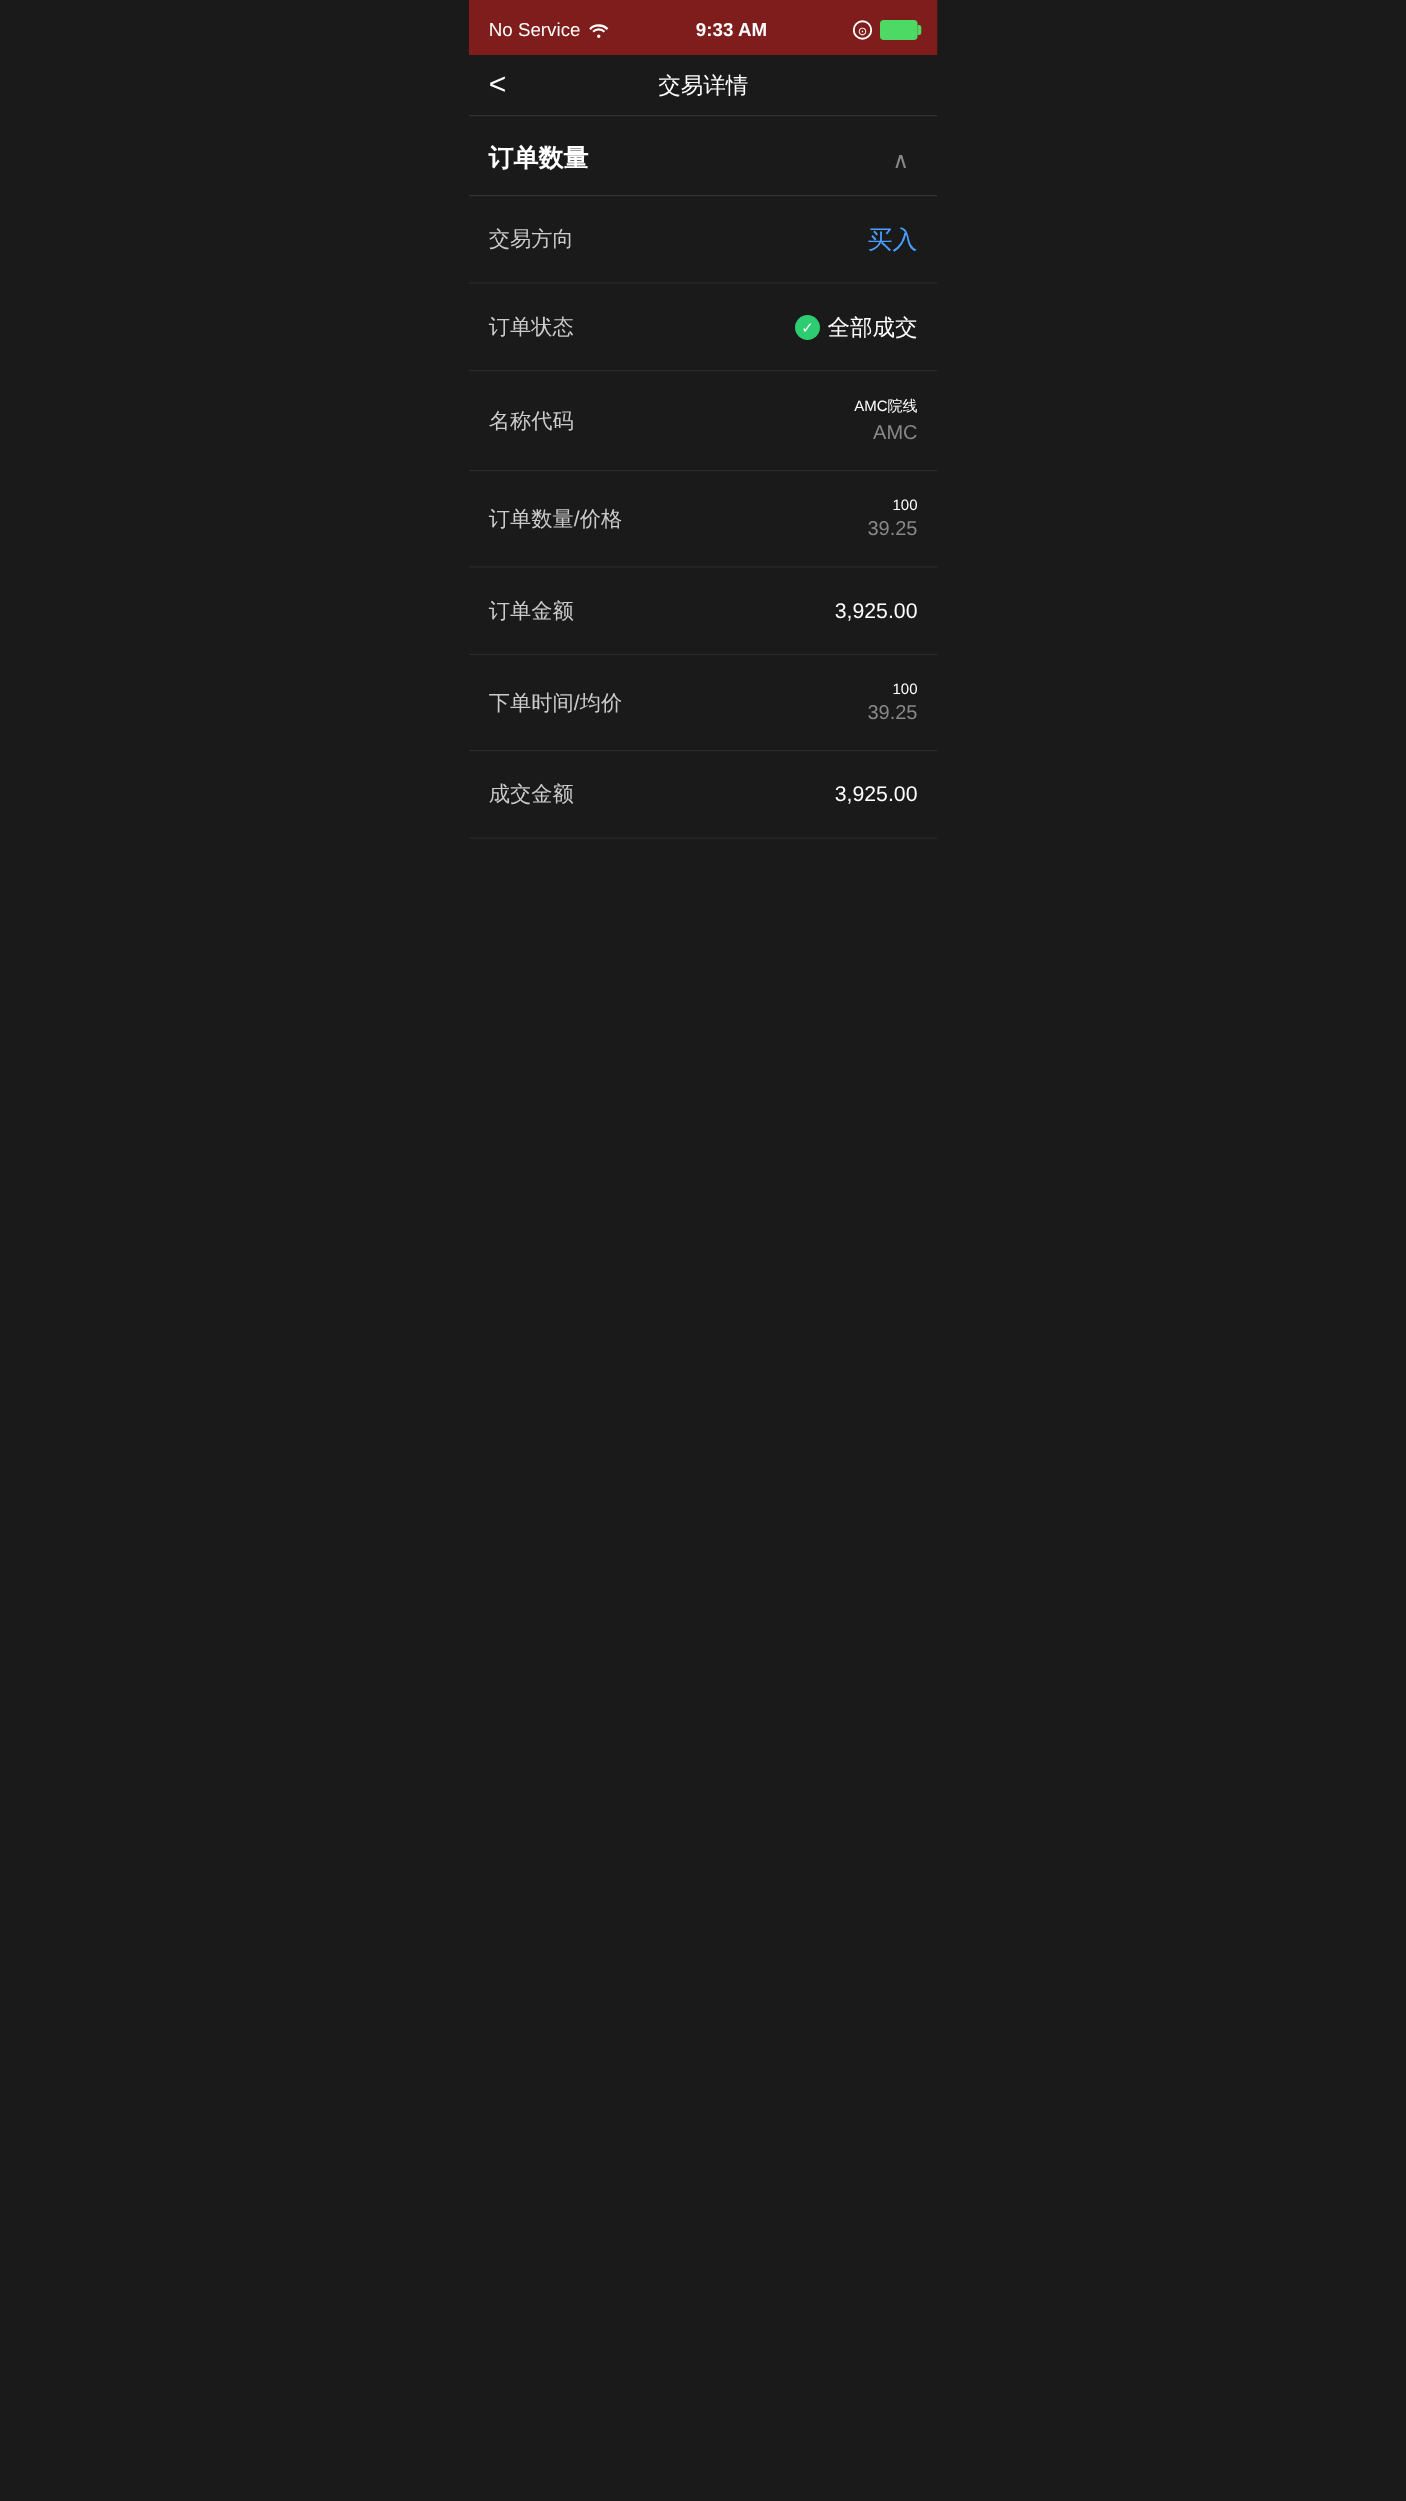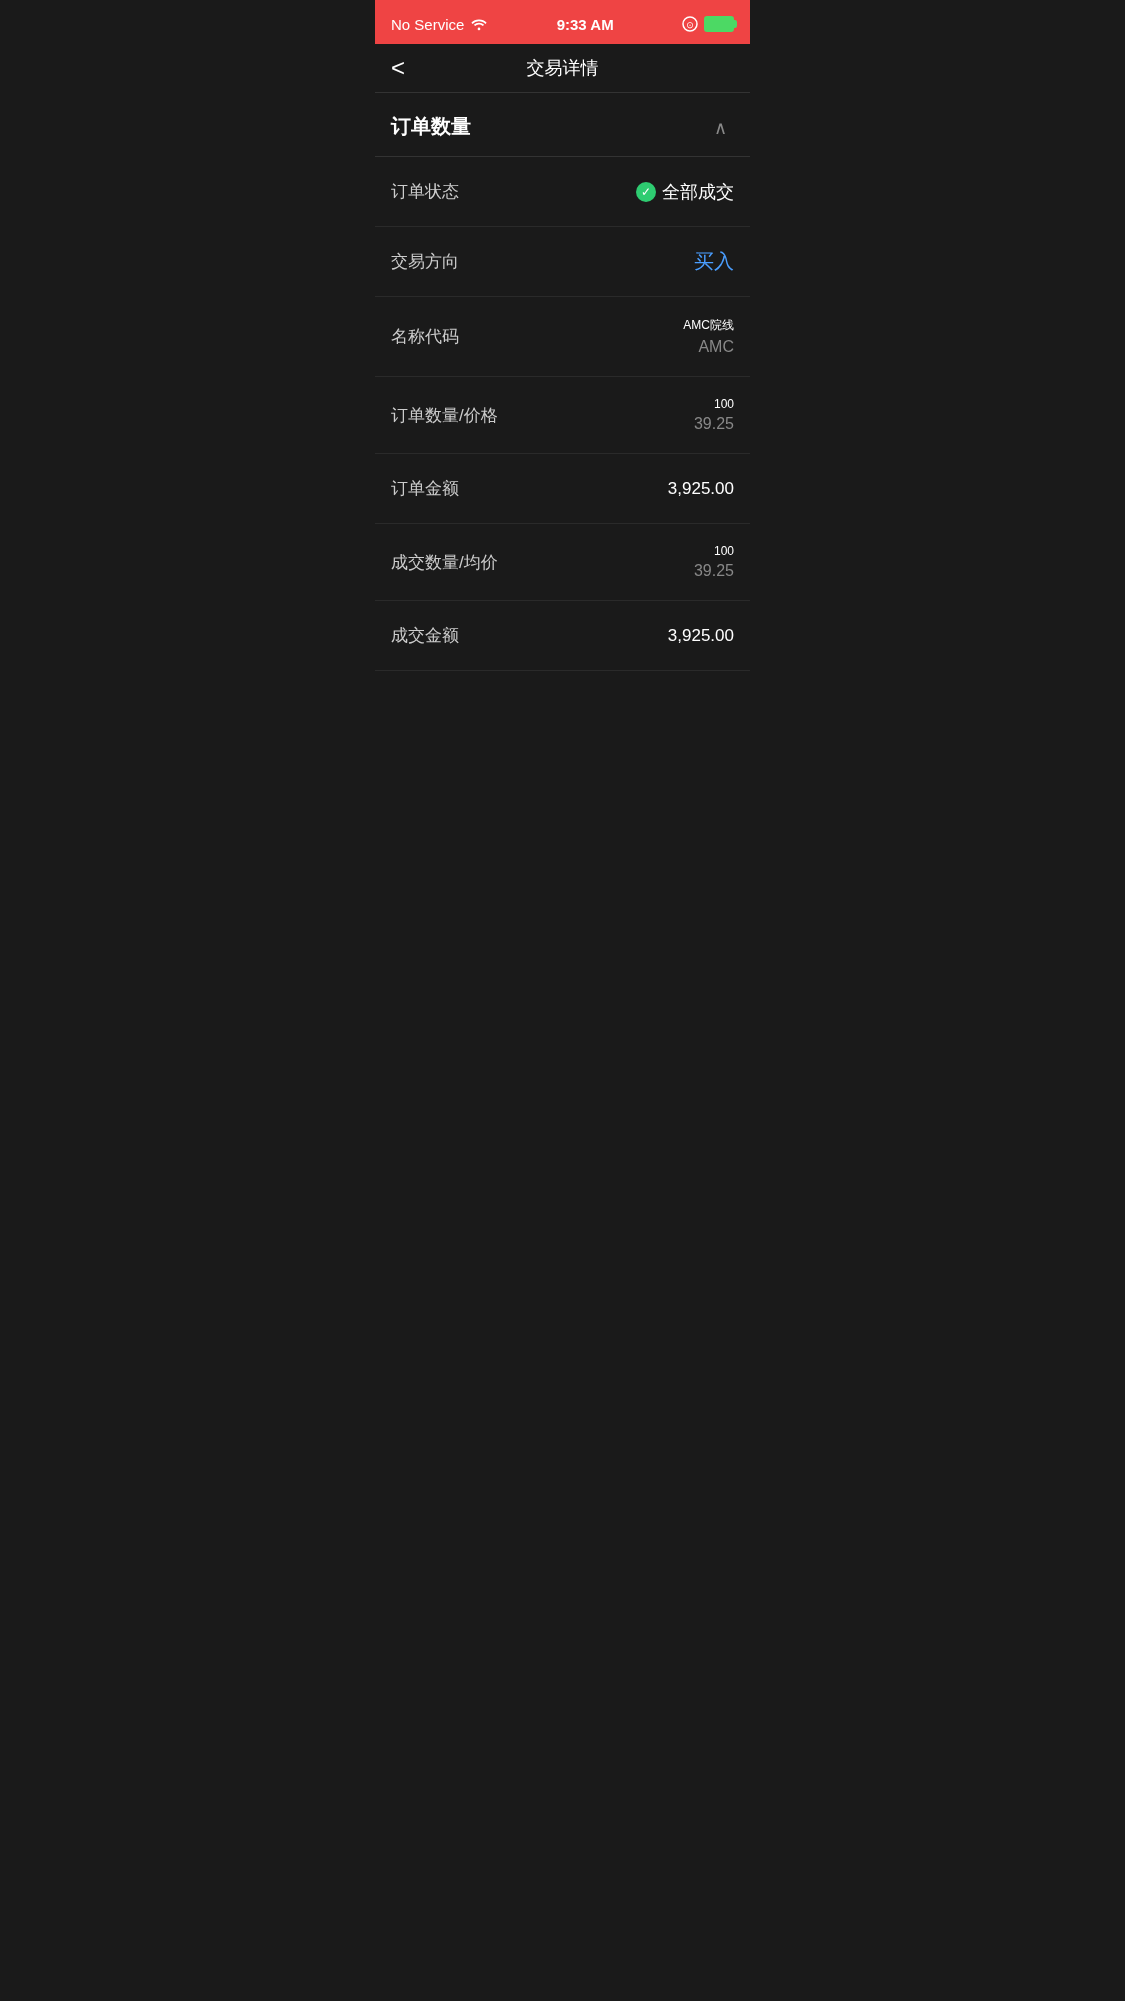--- a/index.html
+++ b/index.html
@@ -17,21 +17,21 @@
       margin: 0 auto;
       min-height: 667px;
     }
 
     
     .status-bar {
       display: flex;
       justify-content: space-between;
       align-items: center;
       padding: 8px 16px 4px;
-      background-color: #ef4444;
+      background-color: #7f1d1d;
       height: 44px;
     }
 
     .status-left {
       display: flex;
       align-items: center;
       gap: 6px;
       font-size: 15px;
       font-weight: 500;
       color: #ffffff;
@@ -226,33 +226,33 @@
 </div>
 
 <div class="section-header">
   <span class="section-title">订单数量</span>
   <span class="chevron-up">∧</span>
 </div>
 
 <div>
 
   <div class="detail-row">
+    <span class="detail-label">交易方向</span>
+    <span class="detail-value blue">买入</span>
+  </div>
+
+  <div class="detail-row">
     <span class="detail-label">订单状态</span>
     <div class="status-badge">
       <div class="status-dot">✓</div>
       <span>全部成交</span>
     </div>
   </div>
 
   <div class="detail-row">
-    <span class="detail-label">交易方向</span>
-    <span class="detail-value blue">买入</span>
-  </div>
-
-  <div class="detail-row">
     <span class="detail-label">名称代码</span>
     <div class="detail-value">
       <span class="primary">AMC院线</span>
       <span class="secondary">AMC</span>
     </div>
   </div>
 
   <div class="detail-row">
     <span class="detail-label">订单数量/价格</span>
     <div class="detail-value">
@@ -260,21 +260,21 @@
       <span class="secondary">39.25</span>
     </div>
   </div>
 
   <div class="detail-row">
     <span class="detail-label">订单金额</span>
     <span class="detail-value">3,925.00</span>
   </div>
 
   <div class="detail-row">
-    <span class="detail-label">成交数量/均价</span>
+    <span class="detail-label">下单时间/均价</span>
     <div class="detail-value">
       <span class="primary">100</span>
       <span class="secondary">39.25</span>
     </div>
   </div>
 
   <div class="detail-row">
     <span class="detail-label">成交金额</span>
     <span class="detail-value">3,925.00</span>
   </div>

